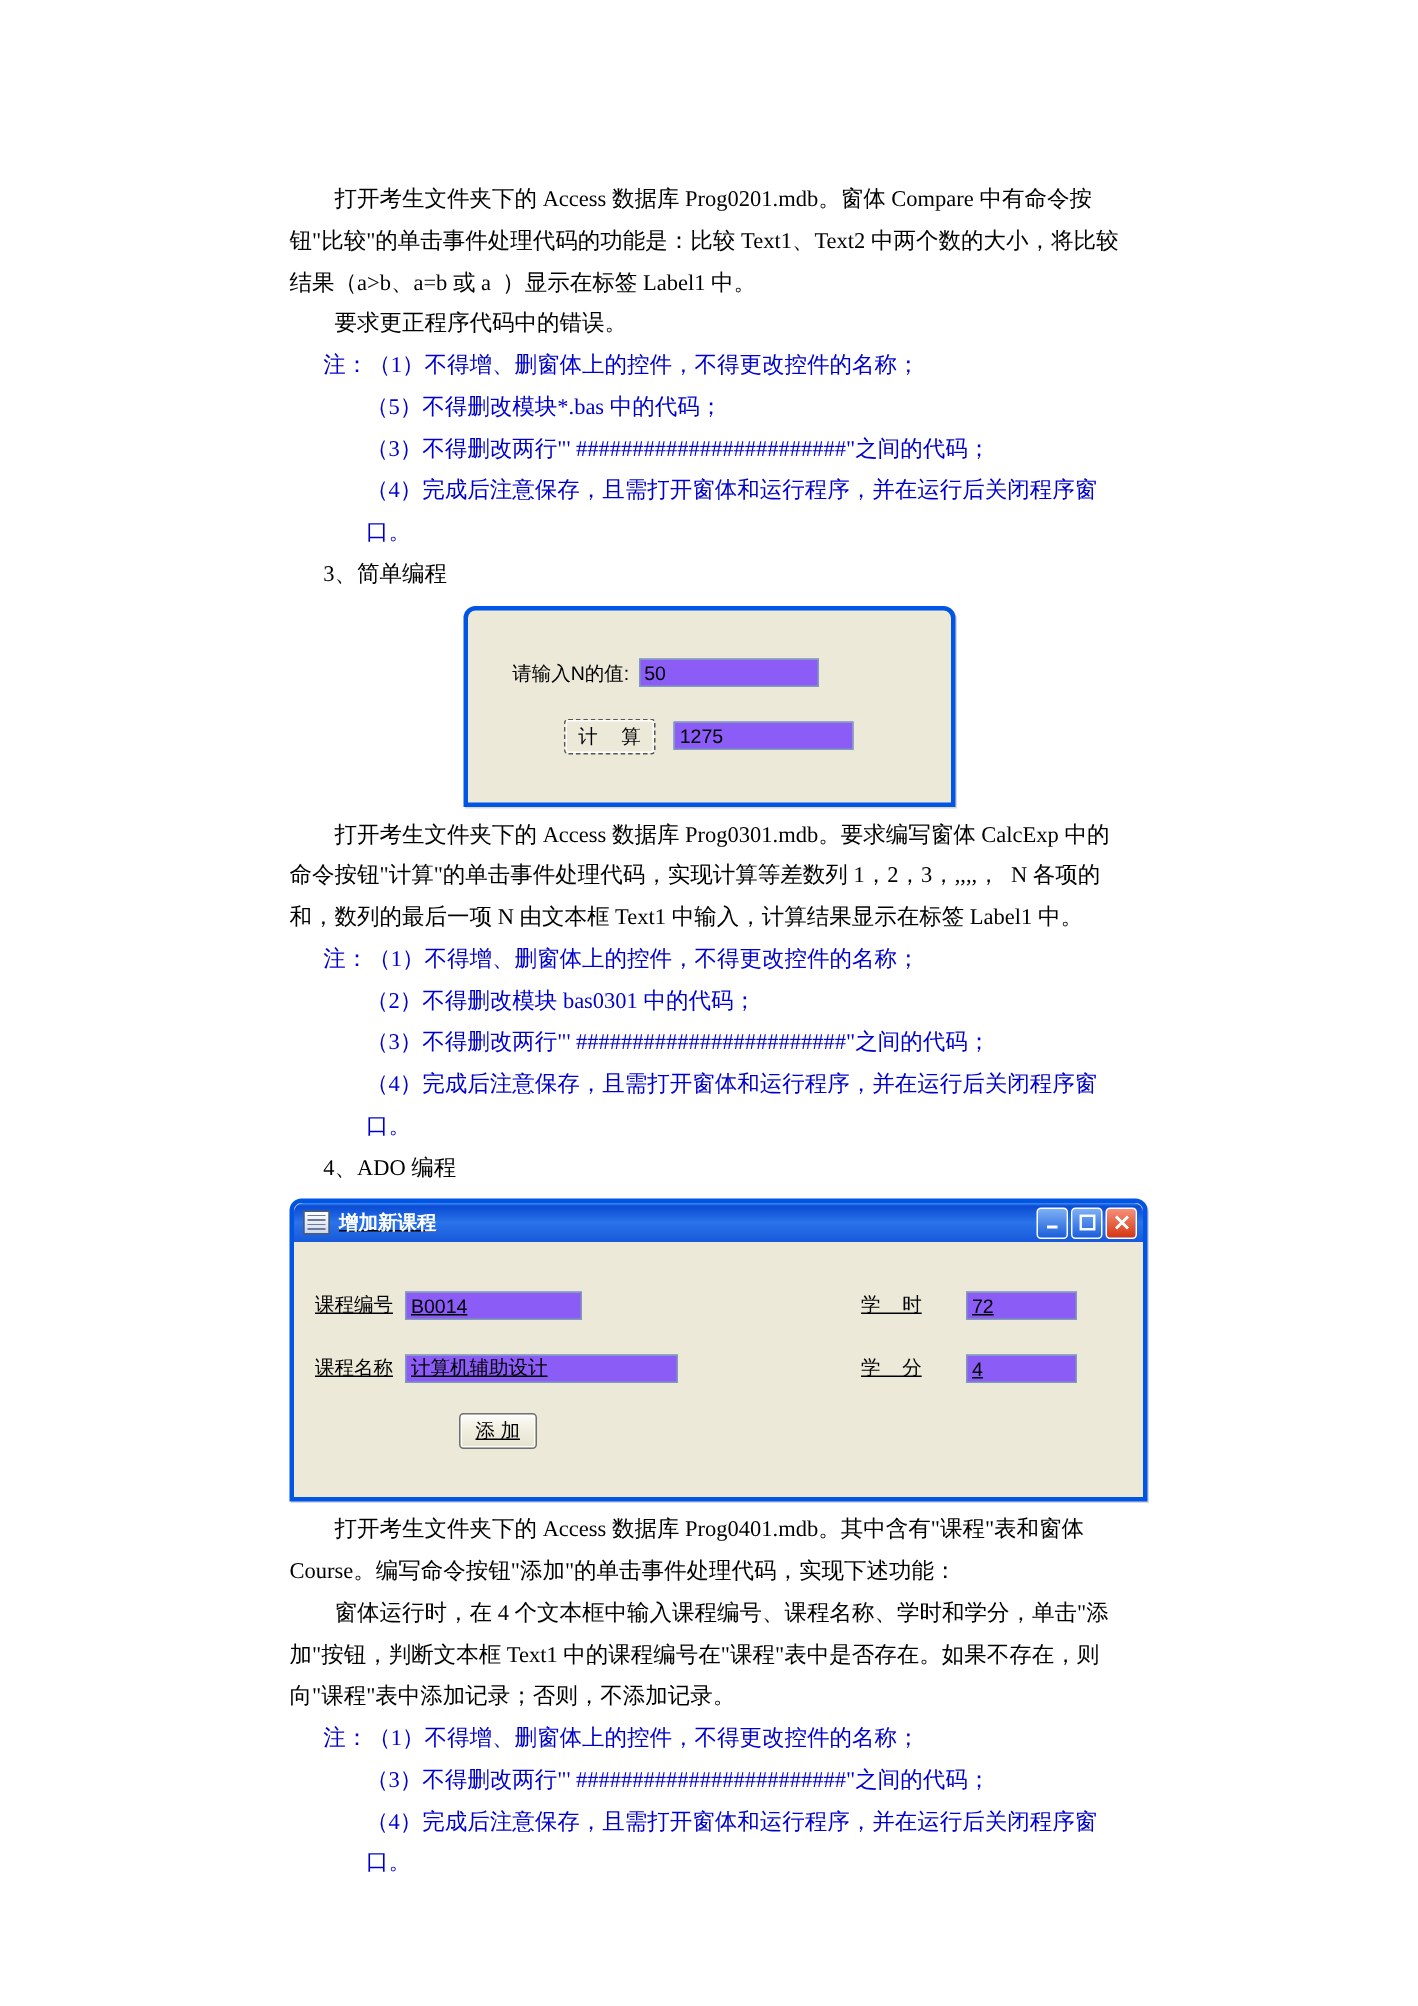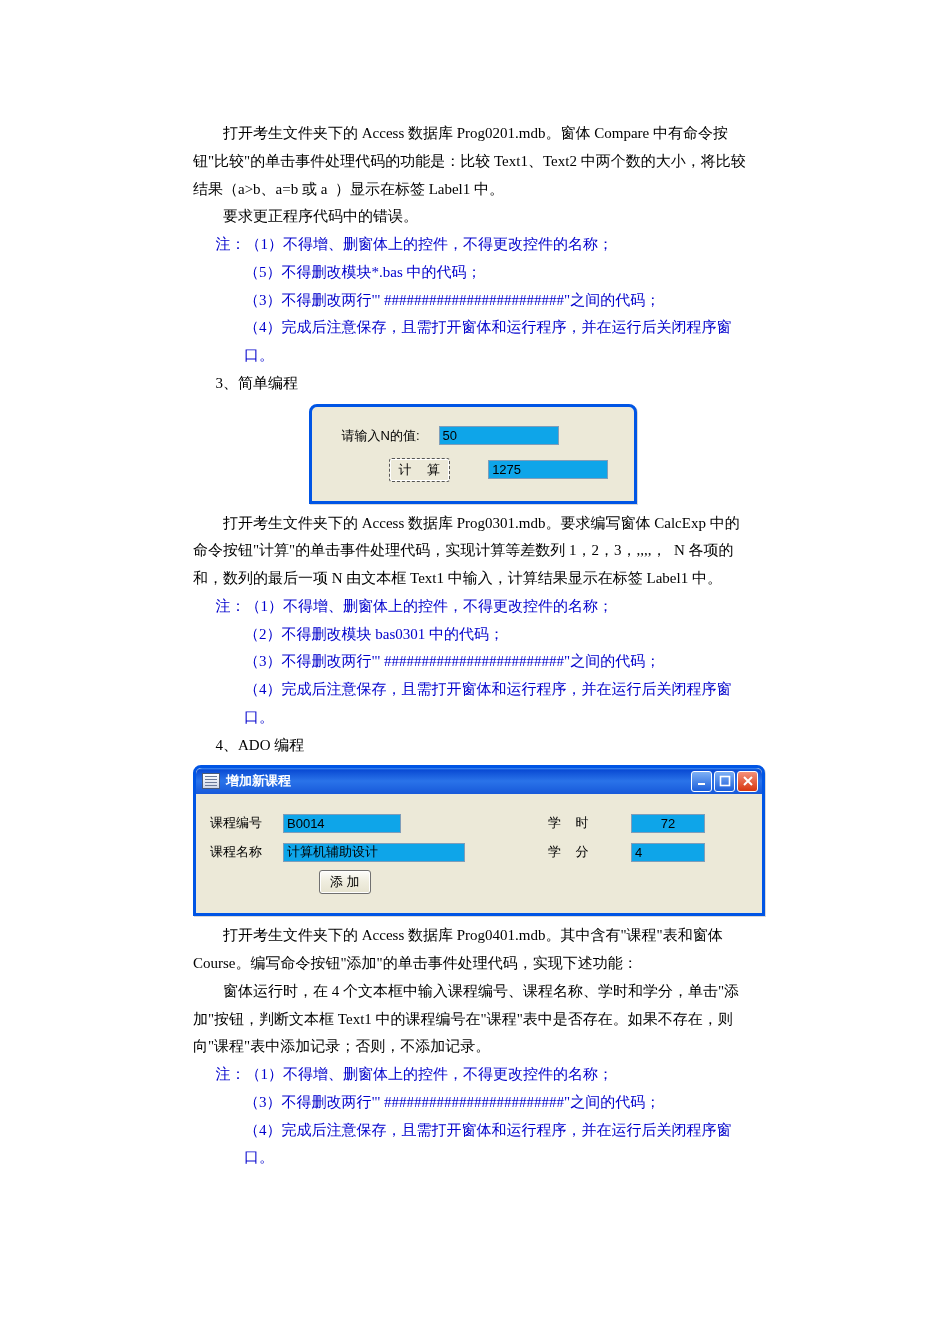--- a/index.html
+++ b/index.html
@@ -69,26 +69,25 @@
   .xp-btn svg { width: 12px; height: 12px; }
   .xp-btn.close { background: linear-gradient(#f59079,#d73610); }
   .xp-body {
     padding: 12px 14px 14px 14px;
     font-family: "SimSun","宋体",sans-serif;
     font-size: 13px;
   }
   .form-row {
     display: flex;
     align-items: center;
-    margin: 5px 0;
-    gap: 13px;
+    margin: 18px 0;
   }
   .form-label { color:#000; }
   .xp-input {
-    background:#0ea5e9; border:1px solid #7f9db9;
+    background:#8b5cf6; border:1px solid #7f9db9;
     height: 19px; padding: 1px 3px;
     font-family: "SimSun","宋体",sans-serif; font-size: 13px;
     box-sizing: border-box;
   }
   .xp-button {
     background: linear-gradient(#fdfdfb,#f0eee0 45%,#e6e3cf);
     border: 1px solid #707070;
     border-radius: 3px;
     padding: 2px 10px;
     font-family: "SimSun","宋体",sans-serif;
@@ -130,21 +129,21 @@
     </div>
   </div>
 
   <p class="indent">打开考生文件夹下的 Access 数据库 Prog0301.mdb。要求编写窗体 CalcExp 中的命令按钮"计算"的单击事件处理代码，实现计算等差数列 1，2，3，,,,,，&nbsp;&nbsp;N 各项的和，数列的最后一项 N 由文本框 Text1 中输入，计算结果显示在标签 Label1 中。</p>
   <p class="note-blue note-lead">注：（1）不得增、删窗体上的控件，不得更改控件的名称；</p>
   <p class="note-blue note-pad">（2）不得删改模块 bas0301 中的代码；</p>
   <p class="note-blue note-pad">（3）不得删改两行"' ########################"之间的代码；</p>
   <p class="note-blue note-pad">（4）完成后注意保存，且需打开窗体和运行程序，并在运行后关闭程序窗口。</p>
   <p class="note-lead">4、ADO 编程</p>
 
-  <div class="xp-window" style="width:566px;">
+  <div class="xp-window" style="width:566px;text-decoration:underline;">
     <div class="xp-title">
       <span class="xp-title-icon"></span>
       <span class="xp-title-text">增加新课程</span>
       <span class="xp-btn">
         <svg viewBox="0 0 12 12">
             <rect x="2" y="8" width="7" height="2" fill="#fff"></rect>
           </svg>
       </span>
       <span class="xp-btn">
         <svg viewBox="0 0 12 12">
@@ -156,21 +155,21 @@
             <path d="M2 2 L10 10 M10 2 L2 10" stroke="#fff" stroke-width="2"></path>
           </svg>
       </span>
     </div>
     <div class="xp-body">
       <div class="form-row">
         <span class="form-label" style="width:60px;">课程编号</span>
         <input class="xp-input" style="width: 118px;" value="B0014">
         <span style="flex:1;"></span>
         <span class="form-label" style="width:70px; white-space:pre;">学    时</span>
-        <input class="xp-input" style="width: 74px; text-align: center;" value="72">
+        <input class="xp-input" style="width: 74px;" value="72">
         <span style="width:30px;"></span>
       </div>
       <div class="form-row">
         <span class="form-label" style="width:60px;">课程名称</span>
         <input class="xp-input" style="width: 182px;" value="计算机辅助设计">
         <span style="flex:1;"></span>
         <span class="form-label" style="width:70px; white-space:pre;">学    分</span>
         <input class="xp-input" style="width: 74px;" value="4">
         <span style="width:30px;"></span>
       </div>

